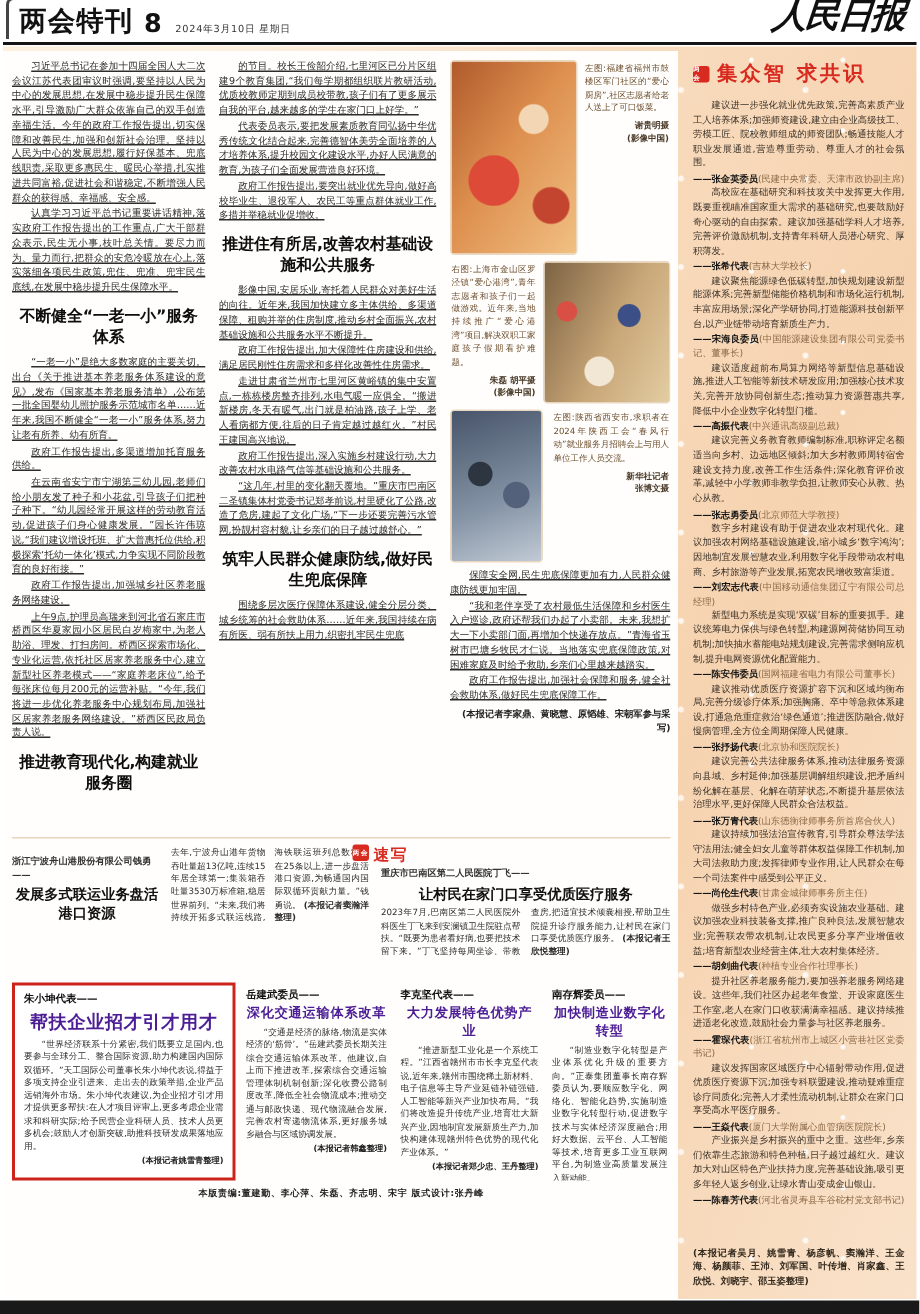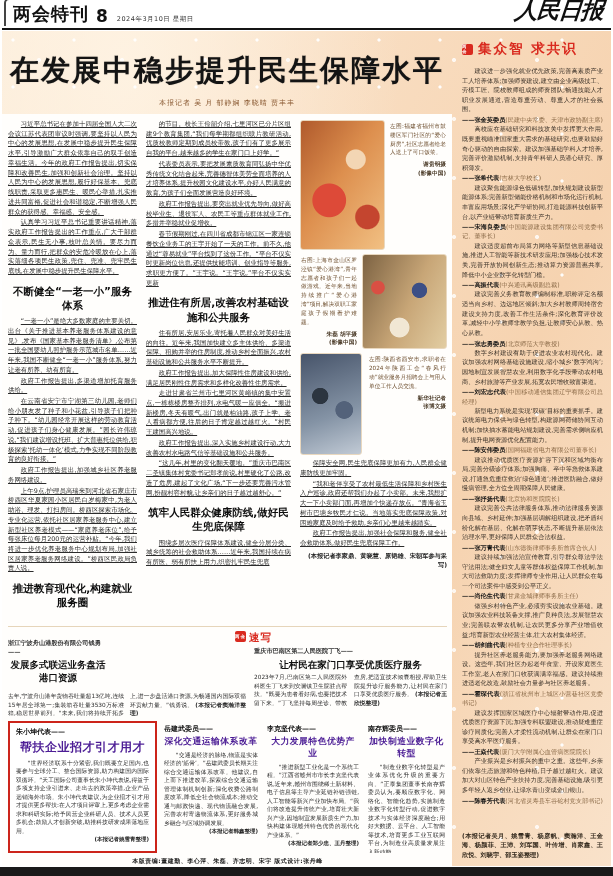--- a/index.html
+++ b/index.html
@@ -58,21 +58,21 @@
   .ph3{width:62px;height:102px;background:
     radial-gradient(circle at 32% 42%, #2c3540 0 11%, transparent 12%),
     radial-gradient(circle at 72% 56%, #53627a 0 12%, transparent 13%),
     linear-gradient(160deg,#47546a,#8493a5 60%,#c1cad5);}
   .cap{font-size:5.7px;line-height:1.55;color:#6d4e2e;text-align:justify;padding:2px 1px;}
   .capw{width:58px;} .cap3{flex:1;padding-left:3px;}
   .cap .cr{display:block;text-align:right;font-weight:700;color:#4a3a27;margin-top:3px;}
   
   .suxie{position:relative;height:92px;margin-top:2px;border-top:1px solid #e6d5ba;padding-top:4px;display:flex;gap:8px;overflow:hidden;}
   .sx-tag{position:absolute;left:227px;top:4px;display:flex;align-items:flex-start;gap:3px;color:#d92a1f;font-weight:900;font-size:10.5px;letter-spacing:1px;}
-  .sx-left{width:238px;display:flex;gap:6px;flex-direction:column;}
+  .sx-left{width:238px;display:flex;gap:6px;}
   .sx-head{width:100px;padding-top:8px;}
   .sx-label{font-size:6.2px;font-weight:700;color:#333;line-height:1.4;}
   .sx-title{font-size:9.5px;font-weight:900;line-height:1.3;margin-top:3px;text-align:center;color:#111;}
   .sx-body{flex:1;column-count:2;column-gap:6px;font-size:5.8px;line-height:1.5;text-align:justify;padding-top:2px;color:#2c2c2c;}
   .sx-right{flex:1;padding-top:16px;}
   .sxr-body{column-count:2;column-gap:7px;font-size:5.8px;line-height:1.5;text-align:justify;margin-top:2px;color:#2c2c2c;}
   .sx-cred{font-weight:700;}
   
   .bottom-row{display:flex;gap:5px;height:132px;margin-top:5px;}
   .bx{overflow:hidden;padding:3px 2px;}
@@ -107,24 +107,20 @@
     <span class="date">2024年3月10日 星期日</span>
   </div>
   <span class="masthead">人民日报</span>
 </div>
 <div class="main-rule"></div>
 
 <div class="content">
 
   <div class="left">
 
-    <div class="banner">
-      <div class="headline">在发展中稳步提升民生保障水平</div>
-      <div class="byline">本报记者 吴 月 郁静娴 李晓晴 贾丰丰</div>
-    </div>
 
     <div class="left-body">
 
       <div class="cols">
 
         <div class="col col1">
           <div>
 
           <p class="blk-p">习近平总书记在参加十四届全国人大二次会议江苏代表团审议时强调,要坚持以人民为中心的发展思想,在发展中稳步提升民生保障水平,引导激励广大群众依靠自己的双手创造幸福生活。今年的政府工作报告提出,切实保障和改善民生,加强和创新社会治理。坚持以人民为中心的发展思想,履行好保基本、兜底线职责,采取更多惠民生、暖民心举措,扎实推进共同富裕,促进社会和谐稳定,不断增强人民群众的获得感、幸福感、安全感。</p>
               <p class="blk-p">认真学习习近平总书记重要讲话精神,落实政府工作报告提出的工作重点,广大干部群众表示,民生无小事,枝叶总关情。要尽力而为、量力而行,把群众的安危冷暖放在心上,落实落细各项民生政策,兜住、兜准、兜牢民生底线,在发展中稳步提升民生保障水平。</p>
@@ -137,23 +133,22 @@
               <p class="blk-sh">推进教育现代化,构建就业服务圈</p>
             </div>
         </div>
 
         <div class="col col2">
           <div>
 
           <p class="blk-p">的节目。校长王俭韶介绍,七里河区已分片区组建9个教育集团,“我们每学期都组织联片教研活动,优质校教师定期到成员校带教,孩子们有了更多展示自我的平台,越来越多的学生在家门口上好学。”</p>
               <p class="blk-p">代表委员表示,要把发展素质教育同弘扬中华优秀传统文化结合起来,完善德智体美劳全面培养的人才培养体系,提升校园文化建设水平,办好人民满意的教育,为孩子们全面发展营造良好环境。</p>
               <p class="blk-p">政府工作报告提出,要突出就业优先导向,做好高校毕业生、退役军人、农民工等重点群体就业工作,多措并举稳就业促增收。</p>
-              <p class="blk-p">春节假期刚过,在四川省成都市锦江区一家连锁餐饮企业务工的王宇开始了一天的工作。前不久,他通过“蓉易就业”平台找到了这份工作。“平台不仅实时更新岗位信息,还提供技能培训、创业指导等服务,求职更方便了。”王宇说。“王宇说,”平台不仅实实更新</p>
               <p class="blk-sh">推进住有所居,改善农村基础设施和公共服务</p>
-              <p class="blk-p">住有所居,安居乐业,寄托着人民群众对美好生活的向往。近年来,我国加快建立多主体供给、多渠道保障、租购并举的住房制度,推动乡村全面振兴,农村基础设施和公共服务水平不断提升。</p>
+              <p class="blk-p">影像中国,安居乐业,寄托着人民群众对美好生活的向往。近年来,我国加快建立多主体供给、多渠道保障、租购并举的住房制度,推动乡村全面振兴,农村基础设施和公共服务水平不断提升。</p>
               <p class="blk-p">政府工作报告提出,加大保障性住房建设和供给,满足居民刚性住房需求和多样化改善性住房需求。</p>
               <p class="blk-p">走进甘肃省兰州市七里河区黄峪镇的集中安置点,一栋栋楼房整齐排列,水电气暖一应俱全。“搬进新楼房,冬天有暖气,出门就是柏油路,孩子上学、老人看病都方便,往后的日子肯定越过越红火。”村民王建国高兴地说。</p>
               <p class="blk-p">政府工作报告提出,深入实施乡村建设行动,大力改善农村水电路气信等基础设施和公共服务。</p>
               <p class="blk-p">“这几年,村里的变化翻天覆地。”重庆市巴南区二圣镇集体村党委书记郑孝前说,村里硬化了公路,改造了危房,建起了文化广场,“下一步还要完善污水管网,扮靓村容村貌,让乡亲们的日子越过越舒心。”</p>
               <p class="blk-sh">筑牢人民群众健康防线,做好民生兜底保障</p>
               <p class="blk-p">围绕多层次医疗保障体系建设,健全分层分类、城乡统筹的社会救助体系……近年来,我国持续在病有所医、弱有所扶上用力,织密扎牢民生兜底</p>
             </div>
         </div>
 
         <div class="col col3">

